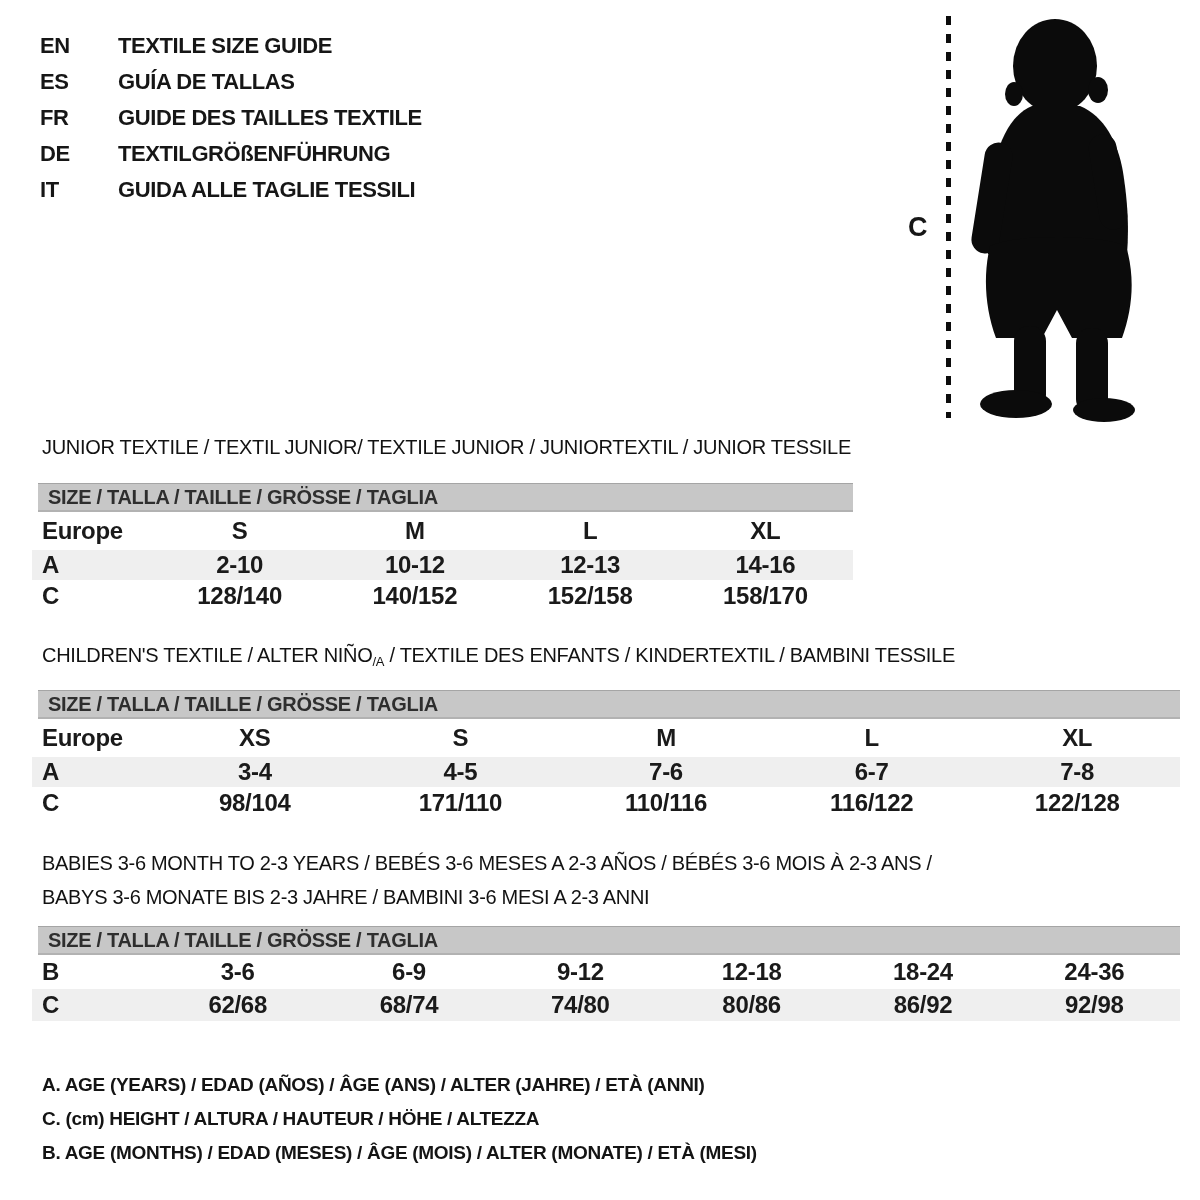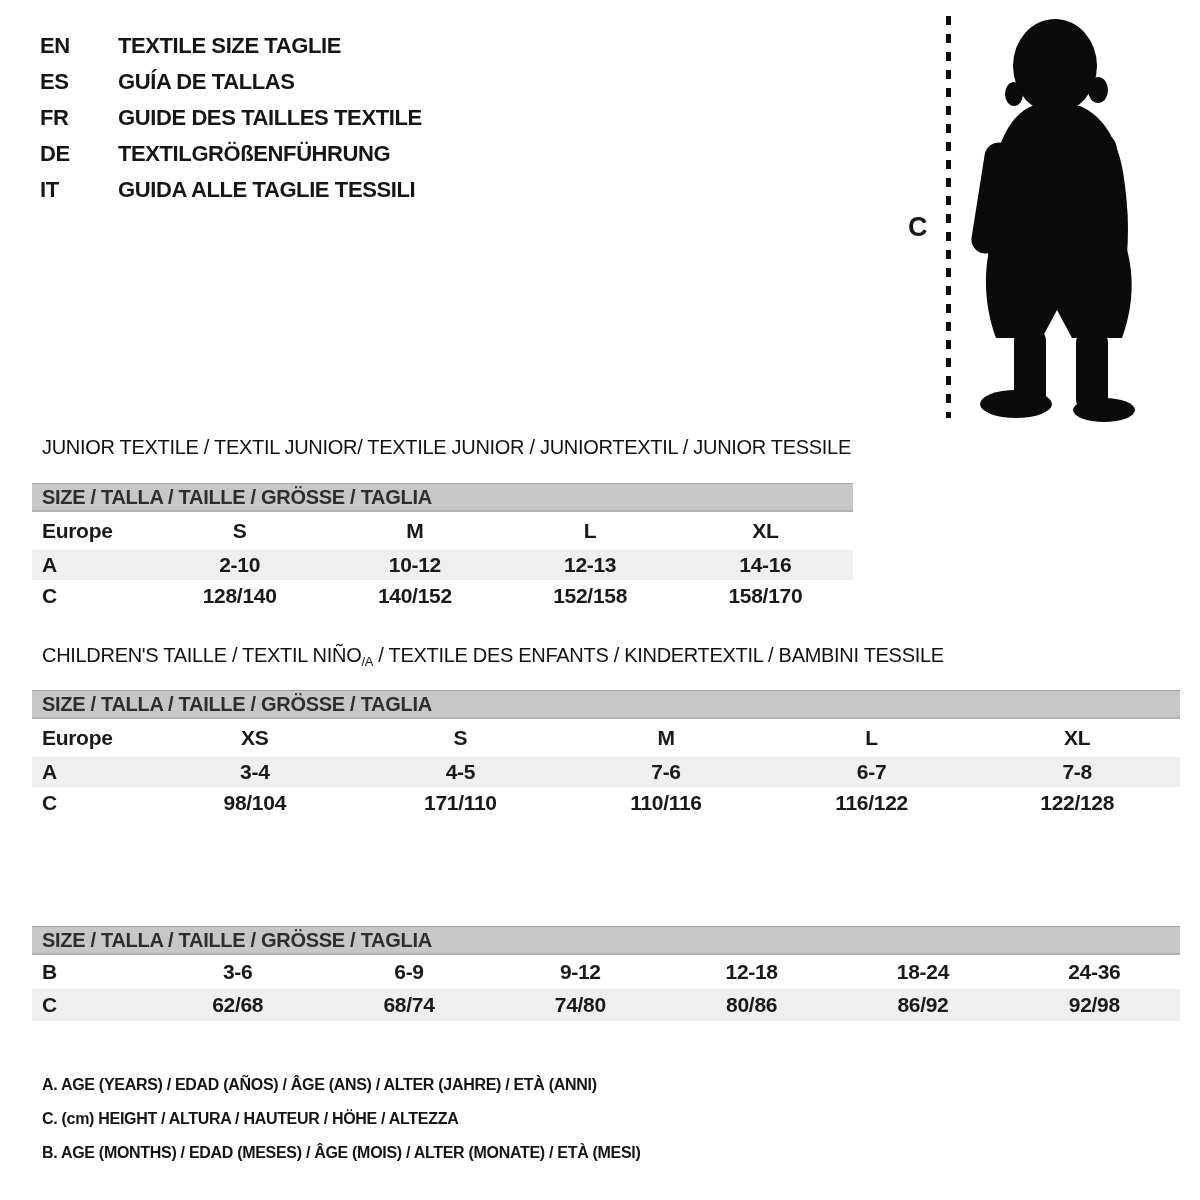--- a/index.html
+++ b/index.html
@@ -53,50 +53,50 @@
   .size-table { position: absolute; left: 32px; }
   .table-junior   { top: 483px; width: 821px; }
   .table-children { top: 690px; width: 1148px; }
   .table-babies   { top: 926px; width: 1148px; }
 
   .band {
     height: 29px; background: #c7c7c7;
     border-top: 1px solid #a5a5a5; border-bottom: 2px solid #b2b2b2;
     display: flex; align-items: center; padding-left: 10px;
     font-size: 20px; font-weight: 700; letter-spacing: -0.3px;
-    font-stretch: condensed; color: #2e2e2e; white-space: nowrap;
+    font-stretch: condensed; color: #2e2e2e; white-space: nowrap; margin-left: 6px;
   }
   .trow {
     display: flex; align-items: center; height: 30px;
-    font-size: 21px; font-weight: 700; letter-spacing: -0.3px;
+    font-size: 24px; font-weight: 700; letter-spacing: -0.3px;
     font-stretch: condensed; color: #1a1a1a;
   }
   .trow.tall  { height: 38px; }
   .trow.mid   { height: 34px; }
   .trow.last  { height: 32px; }
   .trow.stripe { background: #efefef; }
   .cell { flex: 1; text-align: center; }
   .cell.rowlabel { flex: 0 0 120px; text-align: left; padding-left: 10px; }
 
   
   .legend { position: absolute; left: 42px; top: 1068px; }
   .legend-line {
-    font-size: 16px; font-weight: 700; letter-spacing: -0.3px;
+    font-size: 19px; font-weight: 700; letter-spacing: -0.3px;
     font-stretch: condensed; line-height: 34px; white-space: nowrap; color: #141414;
   }
 </style>
 </head>
 <body>
 
 <div class="canvas">
 
   <div class="lang-header">
     <div class="lang-row">
       <span class="lang-code">EN</span>
-      <span class="lang-label">TEXTILE SIZE TAGLIE</span>
+      <span class="lang-label">TEXTILE SIZE GUIDE</span>
     </div>
     <div class="lang-row">
       <span class="lang-code">ES</span>
       <span class="lang-label">GUÍA DE TALLAS</span>
     </div>
     <div class="lang-row">
       <span class="lang-code">FR</span>
       <span class="lang-label">GUIDE DES TAILLES TEXTILE</span>
     </div>
     <div class="lang-row">
@@ -149,21 +149,21 @@
     <div class="trow last">
       <span class="cell rowlabel">C</span>
       <span class="cell">128/140</span>
       <span class="cell">140/152</span>
       <span class="cell">152/158</span>
       <span class="cell">158/170</span>
     </div>
   </div>
 
   <h2 class="section-title title-children">
-    <span>CHILDREN'S TAILLE / TEXTIL NIÑO</span><span class="sub-a">/A</span><span> / TEXTILE DES ENFANTS / KINDERTEXTIL / BAMBINI TESSILE</span>
+    <span>CHILDREN'S TEXTILE / ALTER NIÑO</span><span class="sub-a">/A</span><span> / TEXTILE DES ENFANTS / KINDERTEXTIL / BAMBINI TESSILE</span>
   </h2>
   <div class="size-table table-children">
     <div class="band">
       <span>SIZE / TALLA / TAILLE / GRÖSSE / TAGLIA</span>
     </div>
     <div class="trow tall">
       <span class="cell rowlabel">Europe</span>
       <span class="cell">XS</span>
       <span class="cell">S</span>
       <span class="cell">M</span>
@@ -181,20 +181,24 @@
     <div class="trow last">
       <span class="cell rowlabel">C</span>
       <span class="cell">98/104</span>
       <span class="cell">171/110</span>
       <span class="cell">110/116</span>
       <span class="cell">116/122</span>
       <span class="cell">122/128</span>
     </div>
   </div>
 
+  <h2 class="section-title title-babies">
+    <span style="display:block">BABIES 3-6 MONTH TO 2-3 YEARS / BEBÉS 3-6 MESES A 2-3 AÑOS / BÉBÉS 3-6 MOIS À 2-3 ANS /</span>
+    <span style="display:block">BABYS 3-6 MONATE BIS 2-3 JAHRE / BAMBINI 3-6 MESI A 2-3 ANNI</span>
+  </h2>
   <div class="size-table table-babies">
     <div class="band">
       <span>SIZE / TALLA / TAILLE / GRÖSSE / TAGLIA</span>
     </div>
     <div class="trow mid">
       <span class="cell rowlabel">B</span>
       <span class="cell">3-6</span>
       <span class="cell">6-9</span>
       <span class="cell">9-12</span>
       <span class="cell">12-18</span>

